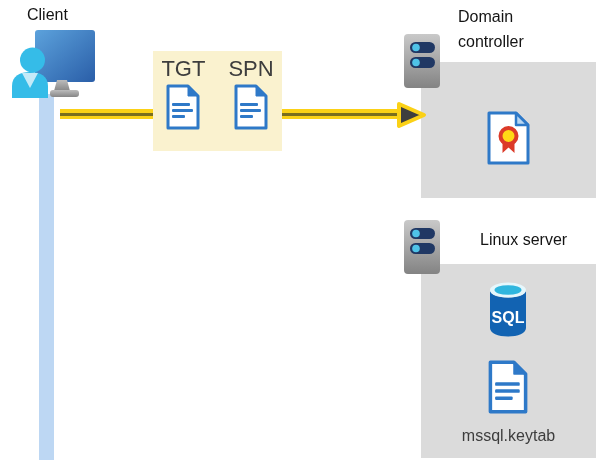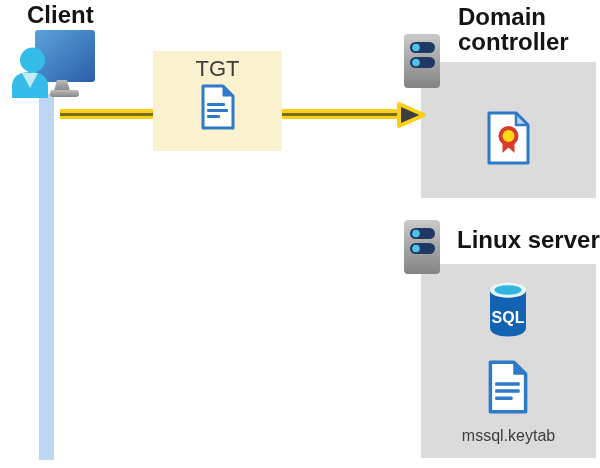--- a/index.html
+++ b/index.html
@@ -3,26 +3,26 @@
 <meta charset="utf-8">
 <style>
   :root{ --bg:#ffffff; }
   html,body{margin:0;padding:0;background:var(--bg);}
   .canvas{
     position:relative; width:600px; height:468px; overflow:hidden;
     background:var(--bg);
     font-family:"Liberation Sans", sans-serif;
   }
   .heading{
-    position:absolute; font-weight:700; font-size:24px; line-height:25px;
+    position:absolute; font-weight:400; font-size:16px; line-height:25px;
     color:var(--heading-color); letter-spacing:0px;
   }
   .client-label{ left:27px; top:2px; }
   .dc-label{ left:458px; top:4px; width:120px; }
-  .linux-label{ left:457px; top:227px; white-space:nowrap;text-align:right; }
+  .linux-label{ left:480px; top:227px; white-space:nowrap;text-align:right; }
 
   .vline{
     position:absolute; left:39px; top:94px; width:15px; height:366px;
     background:var(--timeline-blue); z-index:0;
   }
   .client-icon{ position:absolute; left:10px; top:26px; z-index:2; }
 
   .arrow-line{
     position:absolute; left:60px; top:109px; width:348px; height:10px; z-index:1;
     background:linear-gradient(to bottom,
@@ -115,20 +115,30 @@
     <div class="token">
       <div class="token-label">TGT</div>
       <svg width="34" height="46" viewBox="0 0 34 46">
         <path class="doc-page" d="M2,2 L22,2 L32,12 L32,44 L2,44 Z"></path>
         <path class="doc-fold" d="M22,2 L22,12 L32,12 Z"></path>
         <rect class="doc-line" x="6" y="19" width="18" height="3" rx="1"></rect>
         <rect class="doc-line" x="6" y="25" width="21" height="3" rx="1"></rect>
         <rect class="doc-line" x="6" y="31" width="13" height="3" rx="1"></rect>
       </svg>
     </div>
+    <div class="token">
+      <div class="token-label">SPN</div>
+      <svg width="34" height="46" viewBox="0 0 34 46">
+        <path class="doc-page" d="M2,2 L22,2 L32,12 L32,44 L2,44 Z"></path>
+        <path class="doc-fold" d="M22,2 L22,12 L32,12 Z"></path>
+        <rect class="doc-line" x="6" y="19" width="18" height="3" rx="1"></rect>
+        <rect class="doc-line" x="6" y="25" width="21" height="3" rx="1"></rect>
+        <rect class="doc-line" x="6" y="31" width="13" height="3" rx="1"></rect>
+      </svg>
+    </div>
   </div>
 
   <div class="gray-box dc-box"></div>
   <svg class="server-icon dc-server" width="38" height="56" viewBox="0 0 38 56">
     <defs>
       <linearGradient id="srvGrad" x1="0" y1="0" x2="0" y2="1">
         <stop offset="0" stop-color="#c9c9c9"></stop>
           <stop offset="1" stop-color="#838383"></stop>
       </linearGradient>
     </defs>

